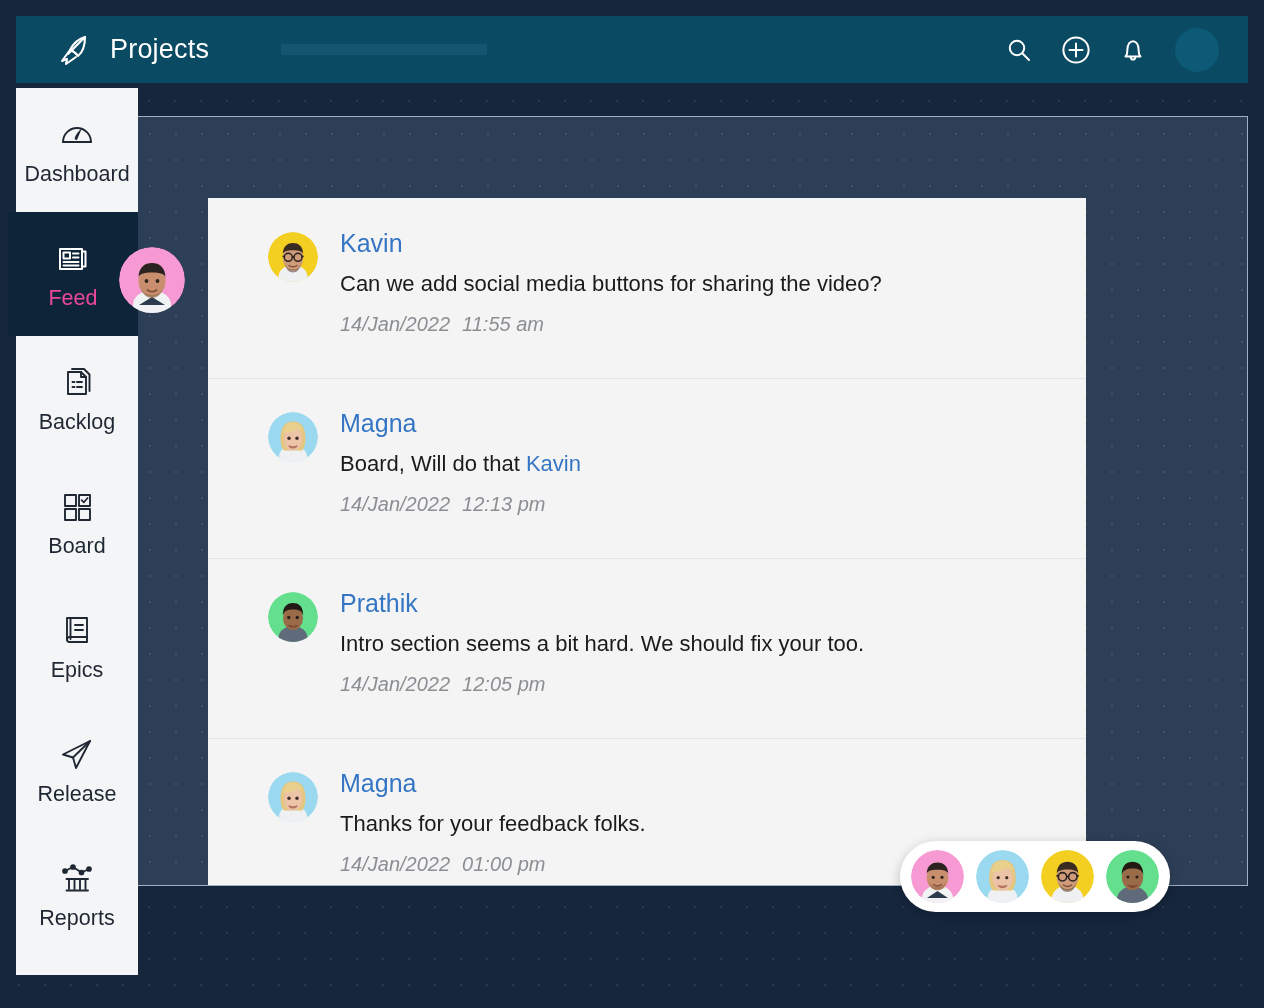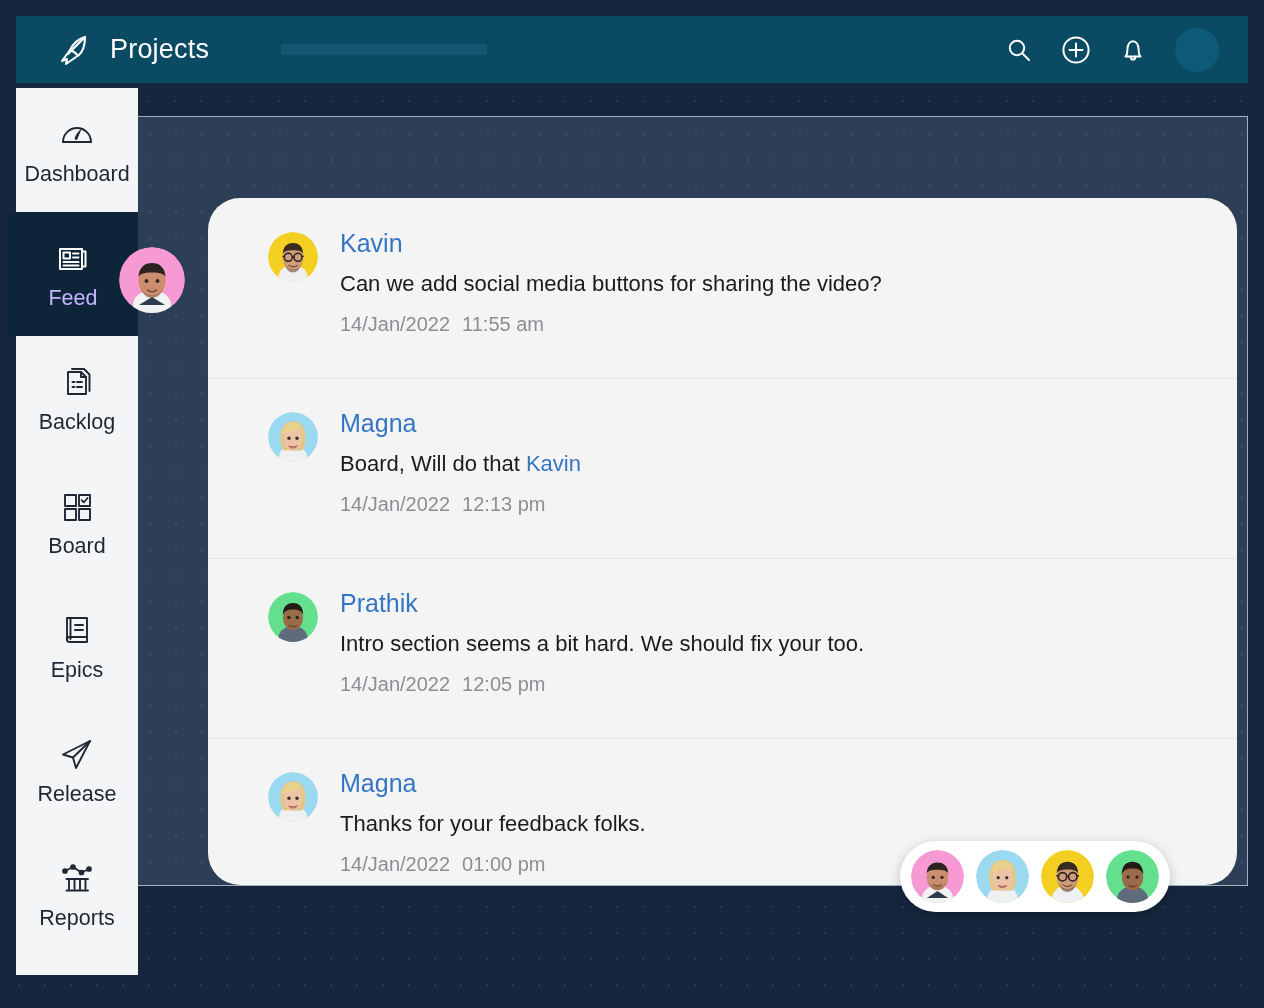--- a/index.html
+++ b/index.html
@@ -114,41 +114,40 @@
     background: #0e2438;
     color: #ffffff;
     display: flex;
     flex-direction: column;
     align-items: center;
     justify-content: center;
     gap: 9px;
     cursor: pointer;
     z-index: 22;
   }
-  #nav-feed .nav-label { color: #c4b5fd; text-align: right; }
+  #nav-feed .nav-label { color: #ec4899; text-align: right; }
 
   
   #feed-avatar {
     position: absolute;
     left: 119px; top: 247px;
     width: 66px; height: 66px;
     border-radius: 50%;
     overflow: hidden;
     z-index: 25;
   }
 
   
   #feed-card {
     position: absolute;
     left: 208px; top: 198px;
-    width: 1029px; height: 687px;
+    width: 878px; height: 687px;
     background: #f4f4f4;
     z-index: 10;
     overflow: hidden;
-    border-radius: 32px;
   }
   .post {
     position: relative;
     height: 180px;
     padding: 26px 0 0 0;
     display: flex;
   }
   .post + .post::before {
     content: "";
     position: absolute;
@@ -175,20 +174,21 @@
     font-size: 22px;
     color: #1b1b1b;
     margin-top: 11px;
     line-height: 1.3;
   }
   .mention { color: #3576c4; cursor: pointer; }
   .post-meta {
     font-size: 20px;
     color: #8b8f94;
     margin-top: 14px;
+    font-style: italic;
   }
   .post-meta .meta-time { margin-left: 12px; }
 
   
   #member-pill {
     position: absolute;
     left: 900px; top: 841px;
     width: 270px; height: 71px;
     background: #ffffff;
     border-radius: 36px;

